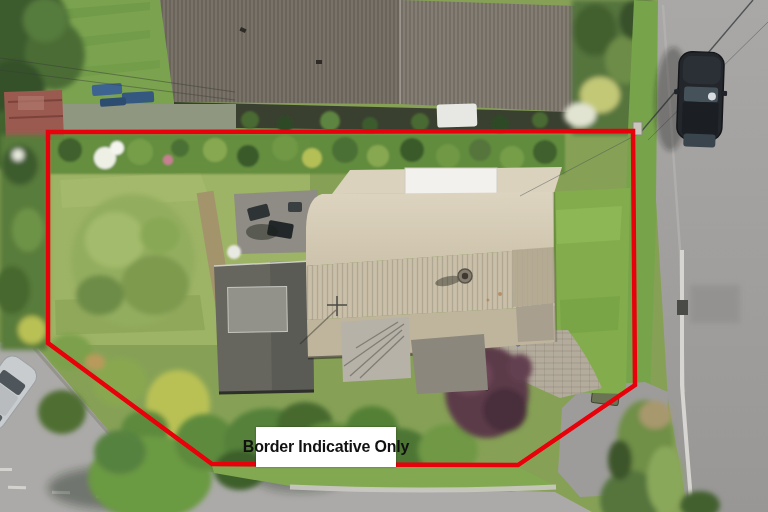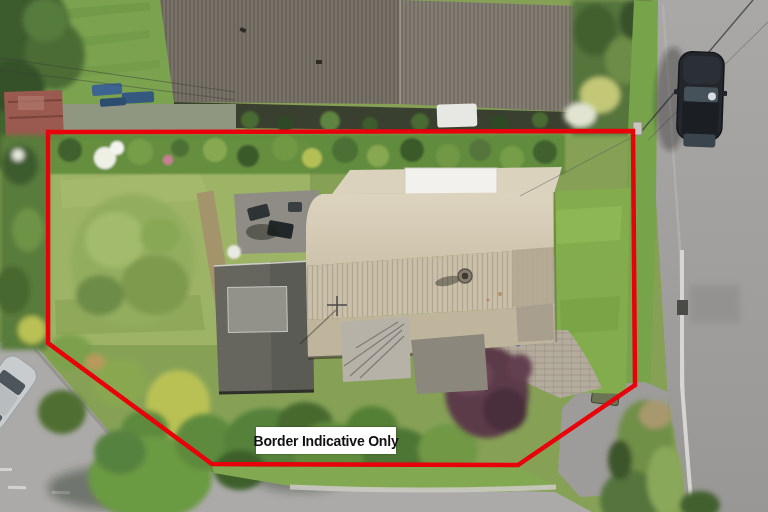--- a/index.html
+++ b/index.html
@@ -2,24 +2,24 @@
 <html><head>
 <meta charset="utf-8">
 <style>
   html,body{margin:0;padding:0;background:#222;}
   .stage{
     position:relative;width:768px;height:512px;overflow:hidden;
     font-family:"Liberation Sans", sans-serif;
   }
   .stage svg{position:absolute;left:0;top:0;}
   .border-label{
-    position:absolute;left:256px;top:427px;width:140px;height:27px;
+    position:absolute;left:256px;top:427px;width:140px;height:40px;
     background:#ffffff;color:#111111;
     display:flex;align-items:center;justify-content:center;
-    font-size:14px;font-weight:700;letter-spacing:-0.2px;
+    font-size:16px;font-weight:700;letter-spacing:-0.2px;
     box-shadow:0 0 2px rgba(0,0,0,.35);
     white-space:nowrap;
   }
 </style>
 </head>
 <body>
 
 <div class="stage">
 <svg width="768" height="512" viewBox="0 0 768 512">
   <defs>

